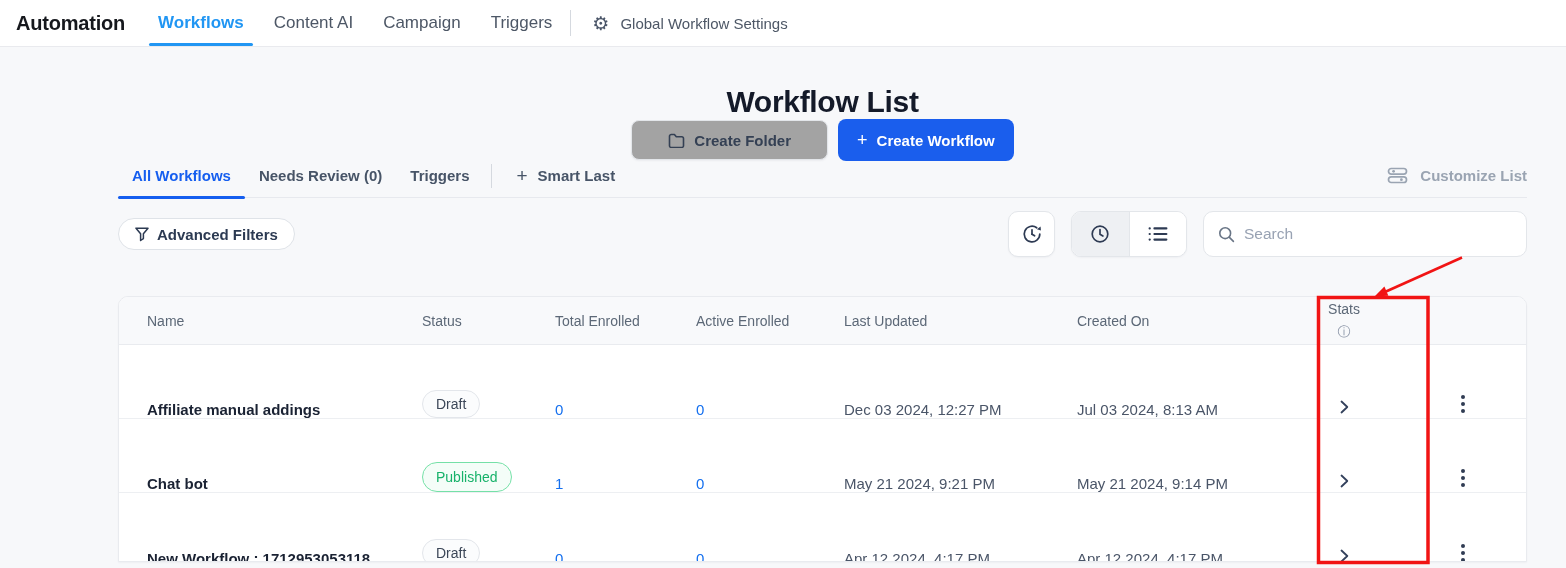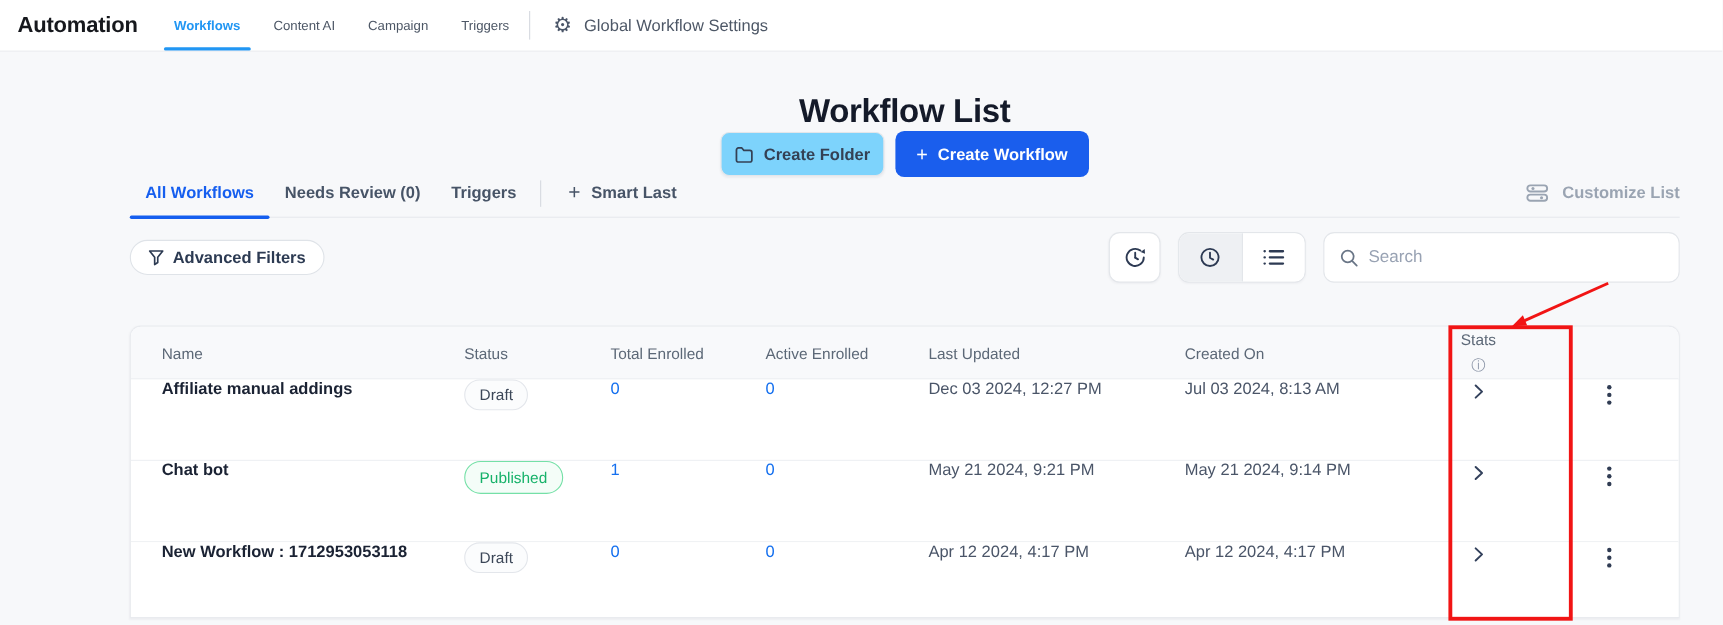--- a/index.html
+++ b/index.html
@@ -13,39 +13,39 @@
   }
   
   .topnav {
     height:47px; background:#fff; border-bottom:1px solid #e9eaee;
     display:flex; align-items:center; padding:0 16px; position:relative;
   }
   .brand { font-size:20px; font-weight:700; color:#16181d; margin-right:18px; letter-spacing:-.2px; }
   .topnav-tabs { display:flex; height:100%; }
   .ttab {
     padding:0 15px; height:100%; display:flex; align-items:center;
-    font-size:12px; font-weight:500; color:#4d5766; cursor:pointer; position:relative;
+    font-size:17px; font-weight:500; color:#4d5766; cursor:pointer; position:relative;
   }
   .ttab.active { color:#2196f3; font-weight:600; }
   .ttab.active::after {
     content:""; position:absolute; left:6px; right:6px; bottom:0; height:3px;
     background:#2196f3; border-radius:2px;
   }
   .vdiv { width:1px; height:26px; background:#d5d9df; margin:0 4px 0 3px; }
   .settings { display:flex; align-items:center; gap:11px; margin-left:17px; cursor:pointer;
     font-size:15px; font-weight:500; color:#4d5766; }
   .gear { font-size:19px; line-height:1; color:#4a5568; }
   
   .content { padding:0 39px 0 118px; }
   .title-row { margin-top:38px; height:42px; display:flex; align-items:center; justify-content:space-between;flex-direction:column; }
   h1 { font-size:30px; font-weight:700; color:#141a29; letter-spacing:-.3px; }
   .actions { display:flex; gap:10px; align-items:center; }
   .btn { display:flex; align-items:center; gap:9px; border-radius:8px; font-family:inherit;
     font-size:15px; font-weight:600; cursor:pointer; }
-  .btn.outline { height:40px; padding:0 12px; background:#7dd3fc; color:#344054;
+  .btn.outline { height:40px; padding:0 36px; background:#a3a3a3; color:#344054;
     border:1px solid #e3e6ea; box-shadow:0 1px 2px rgba(16,24,40,.05); }
   .btn.primary { height:42px; padding:0 19px; background:#1a5eed; color:#fff; border:none; }
   .btn .plus { font-size:18px; font-weight:500; line-height:1; margin-top:-1px; }
   
   .tabs-row { margin-top:27px; height:44px; display:flex; align-items:center;
     border-bottom:1px solid #e7e9ee; position:relative; }
   .ltab { padding:0 14px; height:44px; display:flex; align-items:center; position:relative;
     font-size:15px; font-weight:600; color:#475467; cursor:pointer; }
   .ltab.active { color:#155eef; font-weight:700; }
   .ltab.active::after { content:""; position:absolute; left:0; right:0; bottom:-1px; height:3px;
@@ -74,21 +74,21 @@
   .search { width:324px; height:46px; background:#fff; border:1px solid #e3e6ea; border-radius:10px;
     display:flex; align-items:center; padding:0 14px; gap:9px; }
   .search input { border:none; outline:none; flex:1; font-family:inherit; font-size:15.5px; color:#101828;
     background:transparent; }
   .search input::placeholder { color:#98a2b3; }
   
   .card { margin-top:39px; height:266px; background:#fff; border:1px solid #e9ebef;
     border-radius:10px 10px 0 0; overflow:hidden; box-shadow:0 1px 2px rgba(16,24,40,.04); }
   .thead { height:48px; background:#f8f9fb; display:flex; align-items:center;
     border-bottom:1px solid #e9ebef; font-size:14px; font-weight:500; color:#5c6877; }
-  .trow { height:74px; display:flex; align-items:flex-start; border-bottom:1px solid #edeff2;
+  .trow { height:74px; display:flex; align-items:flex-end; border-bottom:1px solid #edeff2;
     font-size:15px; background:#fff; }
   .trow:last-child { border-bottom:none; }
   .c { flex:0 0 auto; }
   .c-name { width:303px; padding-left:28px; }
   .c-status { width:133px; }
   .c-total { width:141px; }
   .c-active { width:148px; }
   .c-updated { width:233px; }
   .c-created { width:212px; }
   .c-stats { width:110px; display:flex; align-items:center; justify-content:center; gap:6px;flex-direction:column; }

